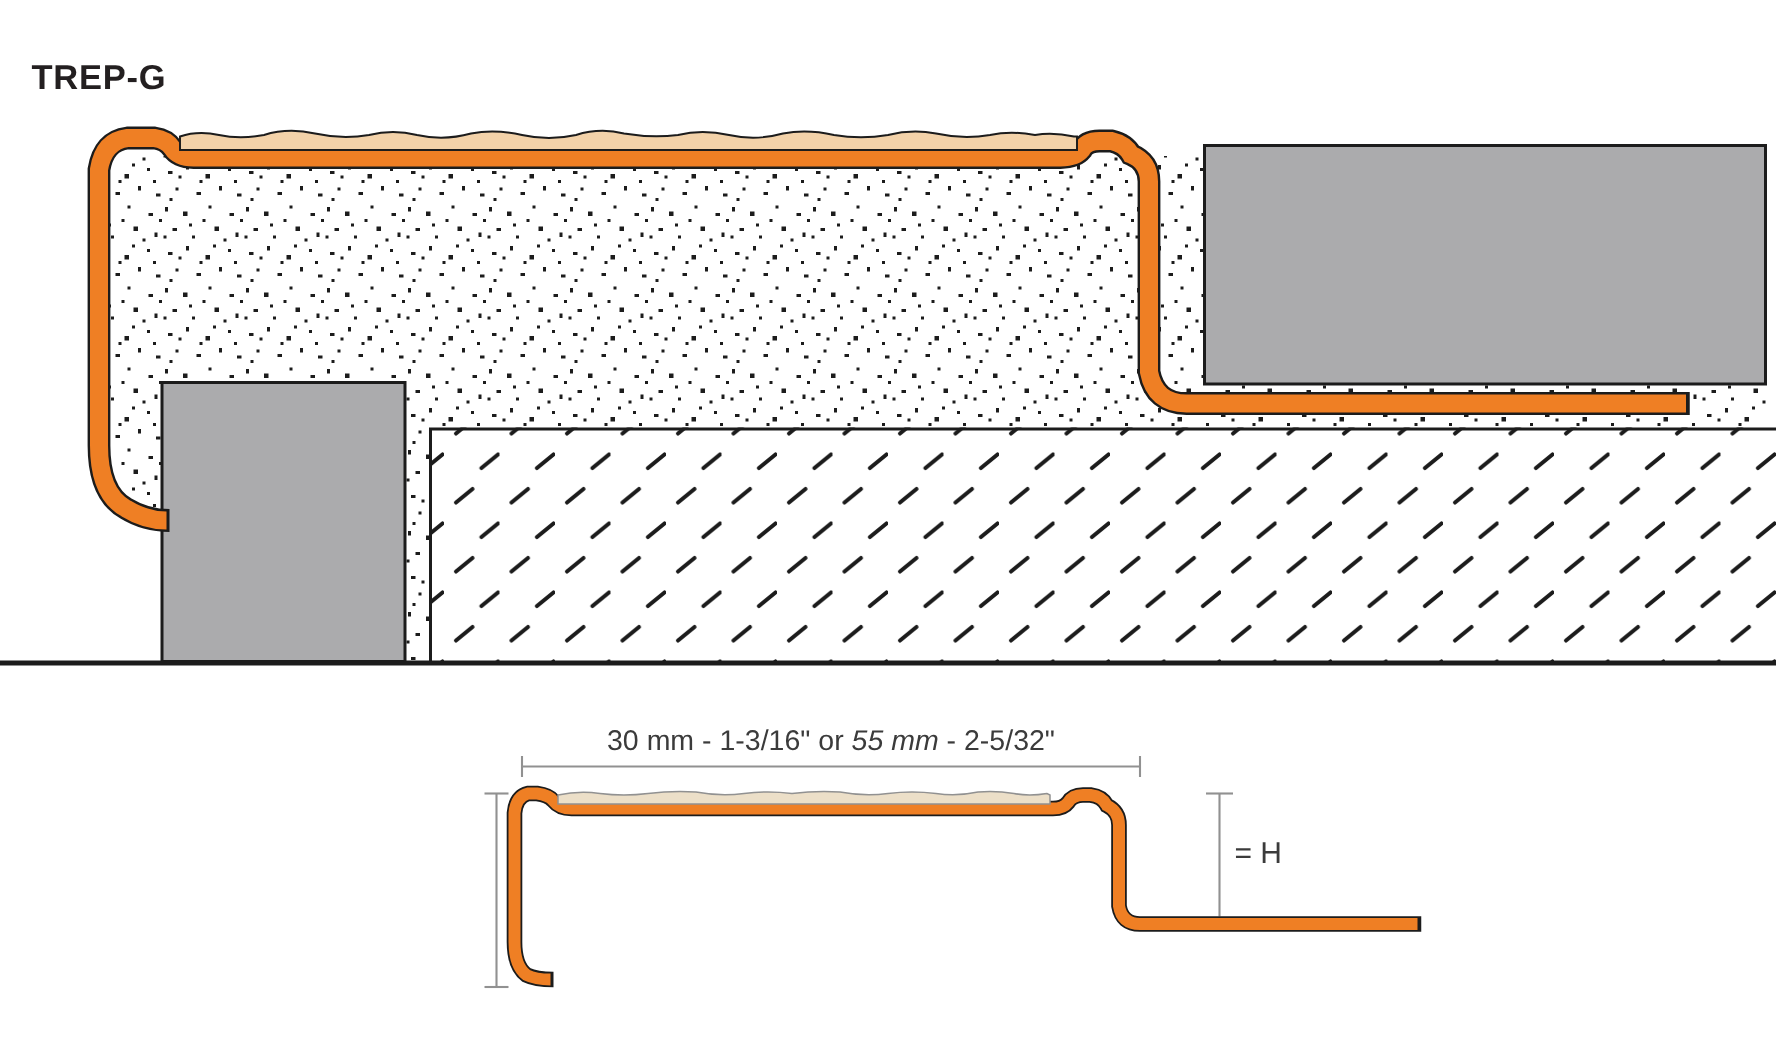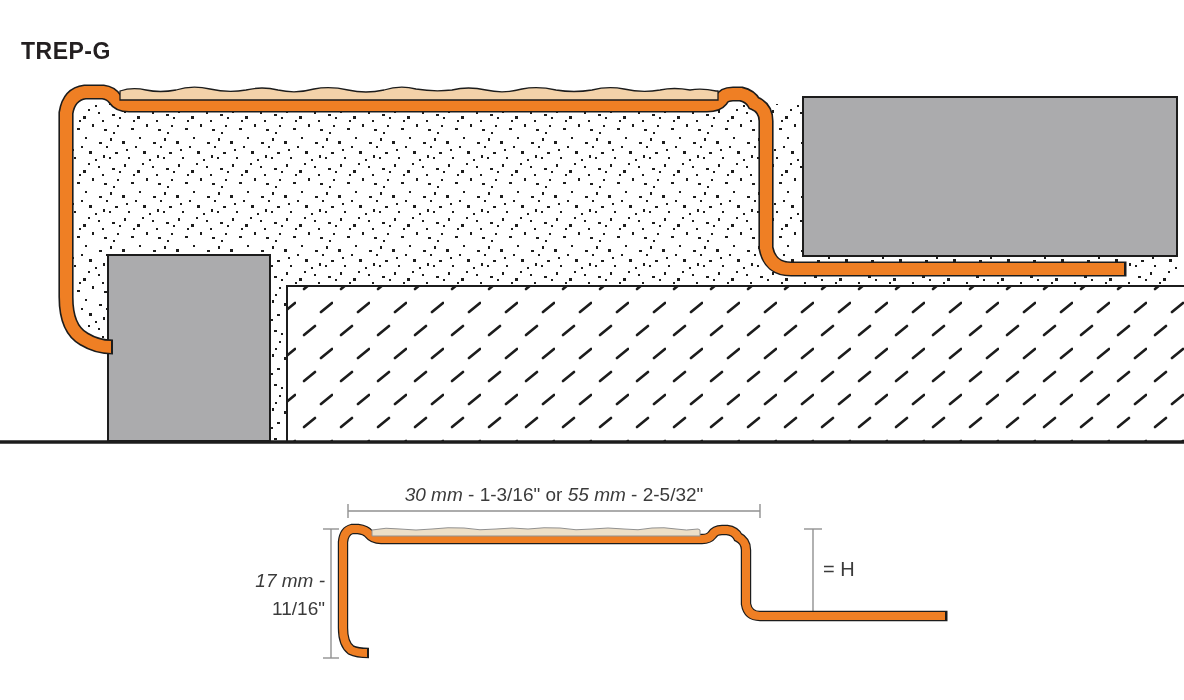--- a/index.html
+++ b/index.html
@@ -146,22 +146,18 @@
              L 352,529 Q 344,531 343,542 L 343,628 Q 343,644 351,650 Q 357,653 367,653"></path>
       </g>
 
       <path class="tread-small" d="M 372,536 L 372,530
            q 14,-3 28,-1 q 16,2 32,0 q 16,-2 32,-1 q 16,3 32,1 q 16,-2 32,0 q 16,-2 32,-1
            q 16,3 32,1 q 16,-2 32,0 q 14,2 28,-1 q 12,-1 24,1 q 10,2 22,0
            L 700,530 L 700,536 Z"></path>
     </g>
   </svg>
 
-  <div id="width-dim-label" class="dim-text"><span style="font-style: italic;">30 mm</span><span> - 1-3/16" or </span><span style="font-style: italic; margin-top: 38px;">55 mm</span><span> - 2-5/32"</span></div>
+  <div id="width-dim-label" class="dim-text"><span style="">30 mm</span><span> - 1-3/16" or </span><span style="font-style: italic; margin-top: 38px;">55 mm</span><span> - 2-5/32"</span></div>
 
-  <div id="height-dim-label" class="dim-text">
-    <div><span style="font-style: italic;">17 mm -</span></div>
-    <div><span>11/16"</span></div>
-  </div>
 
   <div id="h-label" class="dim-text">= H</div>
 
 </div>
 
 </body></html>

